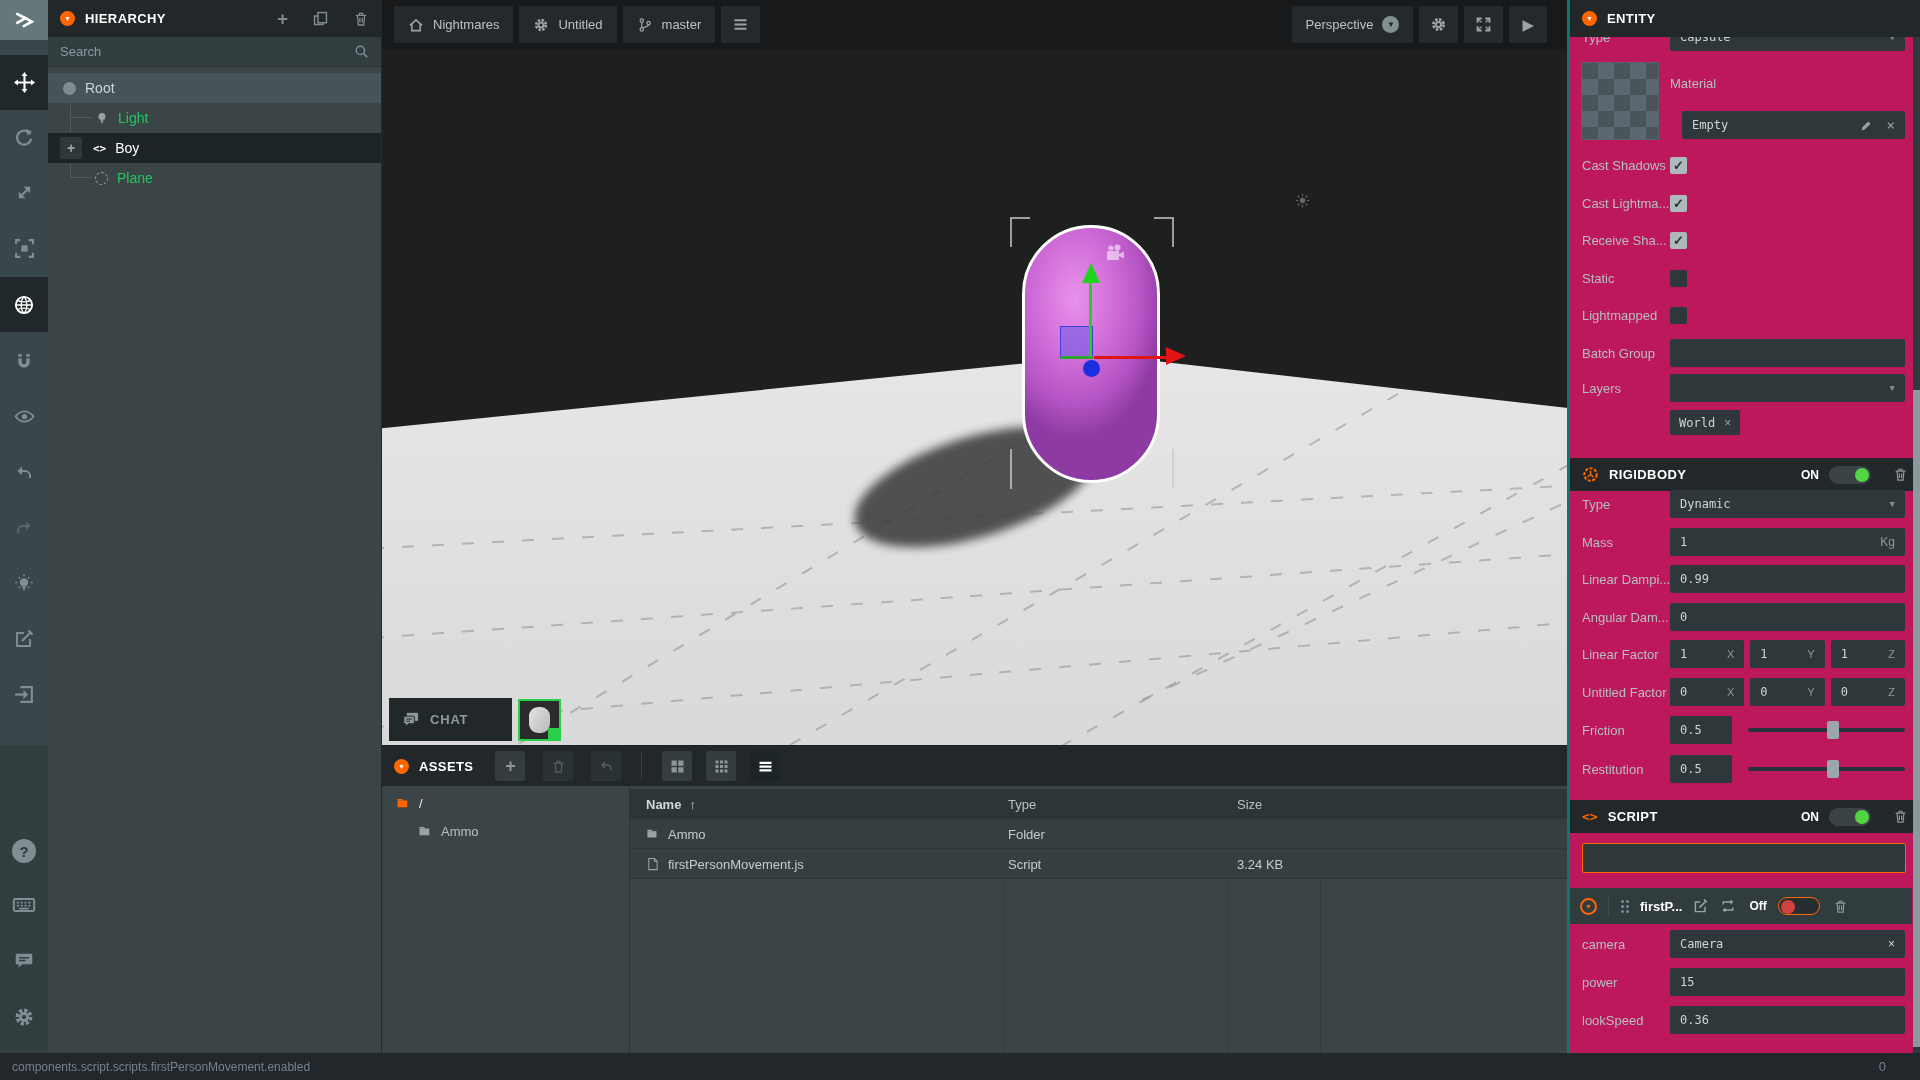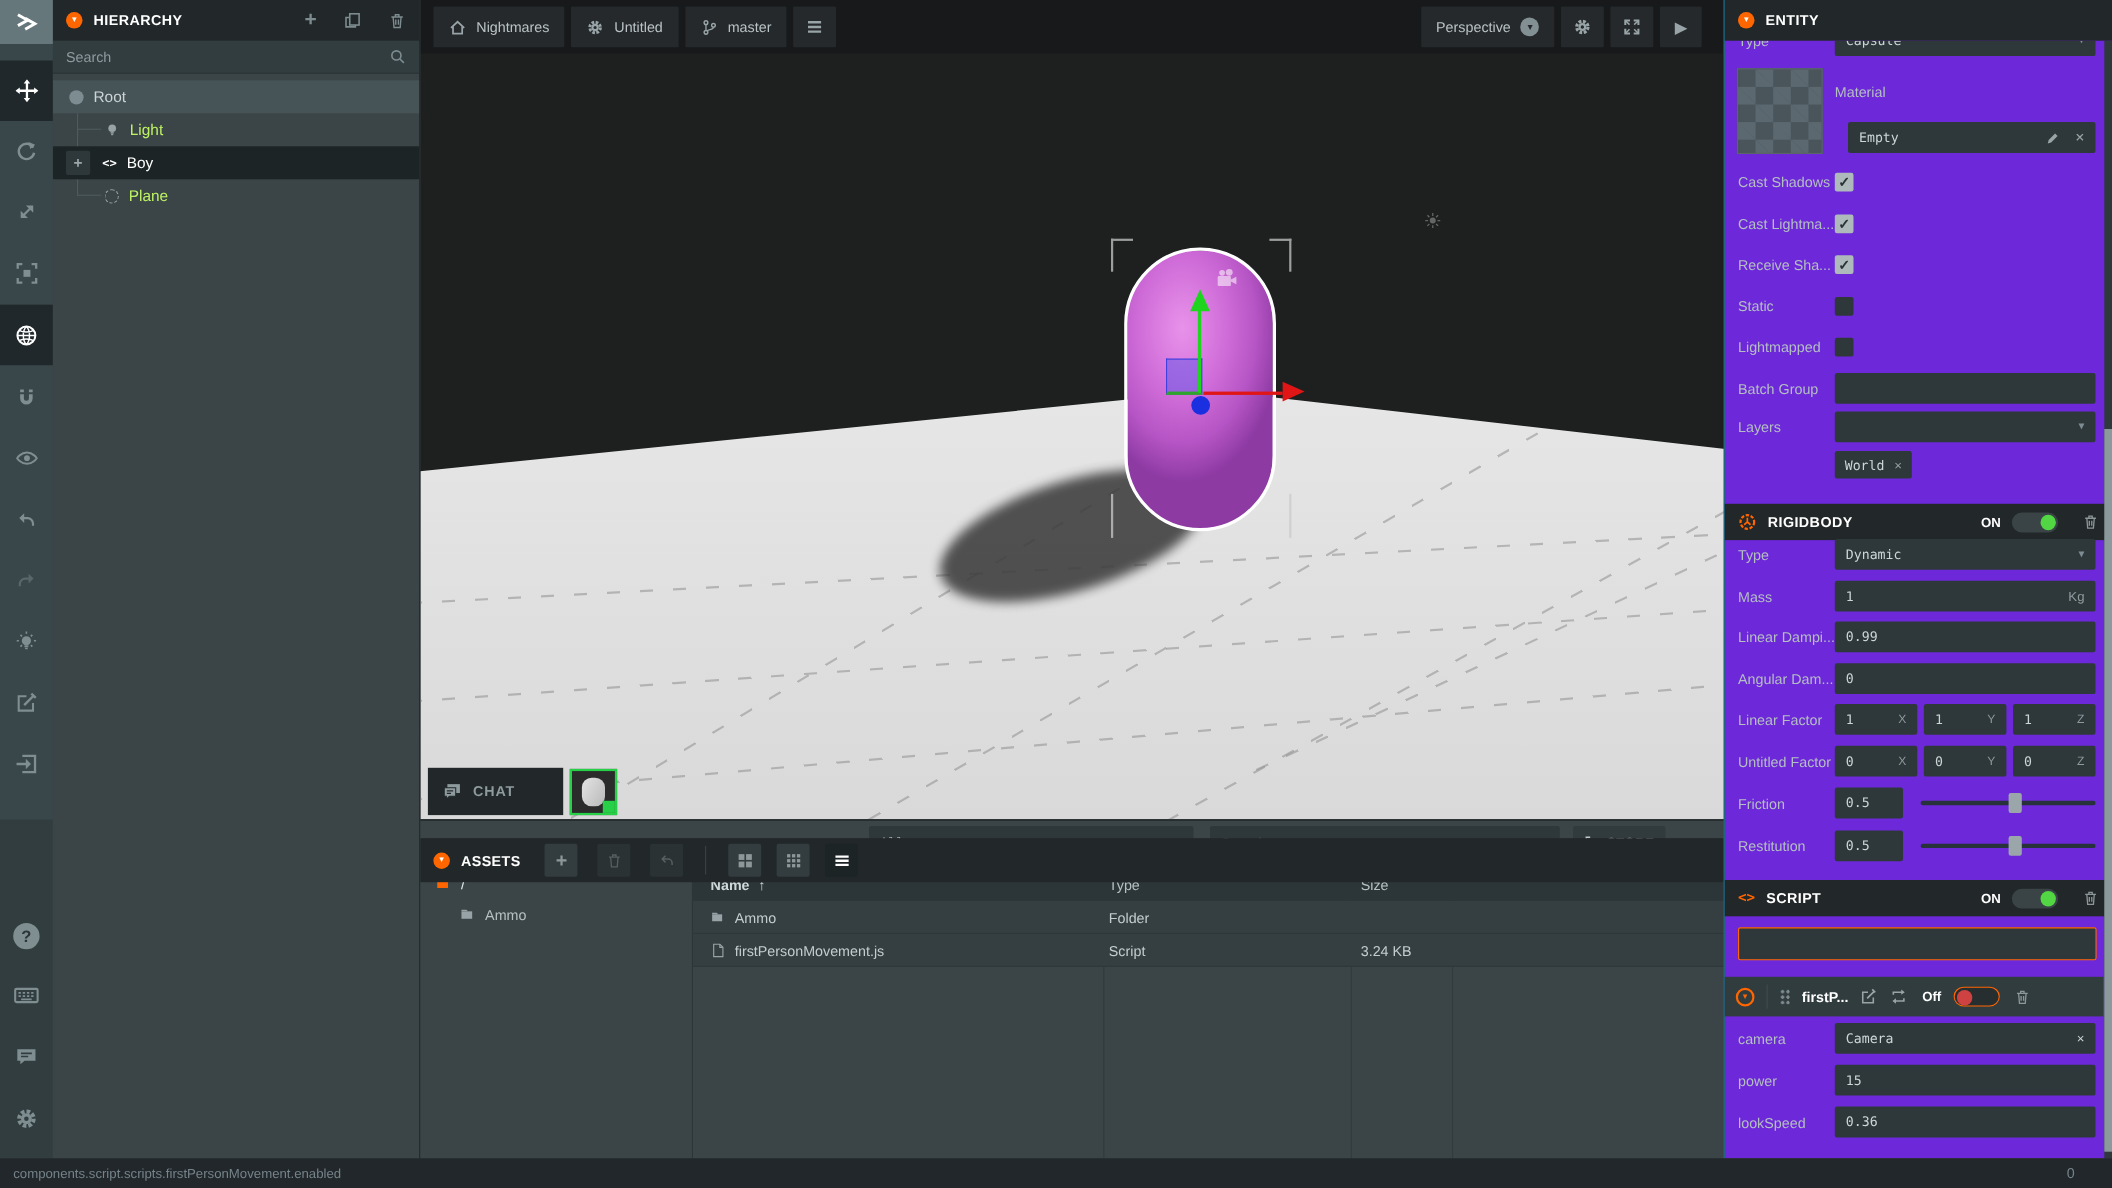--- a/index.html
+++ b/index.html
@@ -37,21 +37,21 @@
 
   
   .hierarchy { position:absolute; left:48px; top:0; width:334px; height:1053px; background:#3b4547;
     border-right:1px solid #232a2c; z-index:20; }
   .search-row { position:absolute; left:0; right:0; top:37px; height:30px; background:#323d40;
     border-bottom:1px solid #2b3336; display:flex; align-items:center; padding:0 12px; }
   .search-row input { background:transparent; border:none; outline:none; color:#cfd8da; flex:1;
     font-size:13px; font-family:"Liberation Sans",sans-serif; }
   .search-row input::placeholder { color:#8d9a9e; }
   .trow { position:absolute; left:0; right:0; height:30px; display:flex; align-items:center;
-    color:#bef264; font-size:14px; }
+    color:#22c55e; font-size:14px; }
   .trow .ticon { display:flex; align-items:center; justify-content:center; flex:none; }
   .trow.selected { background:#1d2426; color:#ffffff; }
   .tconn { position:absolute; background:#4d5b5f; }
 
   
   .center { position:absolute; left:382px; top:0; width:1185px; height:1053px; }
   .topbar { position:absolute; left:0; top:0; width:100%; height:49px; background:#17191a; z-index:6; }
   .tgrp { position:absolute; top:6px; display:flex; gap:6px; }
   .tbtn { background:#25292b; height:37px; display:flex; align-items:center; gap:9px; padding:0 14px;
     color:#b9c3c5; font-size:13px; border-radius:1px; }
@@ -86,21 +86,21 @@
   .chatbtn .txt { font-weight:bold; font-size:13px; letter-spacing:.8px; }
   .avatar { position:absolute; left:136px; top:650px; width:43px; height:42px; border:2px solid #27d046;
     background:#2b2b2b; }
   .avatar .mini { position:absolute; left:9px; top:6px; width:21px; height:26px; border-radius:9px;
     background:linear-gradient(120deg,#e4e4e4,#b9b9b9); }
   .avatar .dot { position:absolute; right:0; bottom:0; width:11px; height:11px; background:#27d046; }
 
   
   .assets { position:absolute; left:0; top:745px; width:1185px; height:308px; background:#3b4547;
     border-top:1px solid #1c2122; }
-  .assets .panel-hdr { height:40px; background:#222729;margin-top:16px; }
+  .assets .panel-hdr { height:40px; background:#222729; }
   .abtn { width:30px; height:30px; background:#333d40; border-radius:2px; display:flex;
     align-items:center; justify-content:center; color:#8d979a; flex:none; }
   .abtn.dim { opacity:.5; }
   .abtn.act { background:#1d2426; color:#ffffff; }
   .vsep { width:1px; height:26px; background:#3a4447; margin:0 10px; }
   .afld { position:absolute; top:5px; height:30px; background:#2e383b; border-radius:2px;
     display:flex; align-items:center; padding:0 10px; font-family:"DejaVu Sans Mono",monospace;
     font-size:12px; color:#9aa7aa; }
   .storebtn { position:absolute; top:5px; left:1048px; width:84px; height:30px; background:#313b3e;
     border-radius:2px; display:flex; align-items:center; justify-content:center; gap:7px;
@@ -111,22 +111,22 @@
     color:#b7c1c4; font-size:13px; }
   .atable { position:absolute; left:248px; right:0; top:0; bottom:0; }
   .ahead { position:absolute; left:0; right:0; top:3px; height:30px; background:#2c3638;
     color:#cfd8da; font-size:13px; font-weight:bold; }
   .arow { position:absolute; left:0; right:0; height:30px; background:#353f42; color:#c3cdd0;
     font-size:13px; border-bottom:1px solid #2e383b; }
   .acell { position:absolute; top:0; height:30px; display:flex; align-items:center; gap:8px; }
   .colline { position:absolute; top:3px; bottom:0; width:1px; background:#313b3e; }
 
   
-  .entity { position:absolute; left:1567px; top:0; width:353px; height:1053px; background:#6d28d9;
-    border-left:1px solid #0f766e; z-index:20; }
+  .entity { position:absolute; left:1567px; top:0; width:353px; height:1053px; background:#be185d;
+    border-left:3px solid #0f766e; z-index:20; }
   .erow { position:absolute; left:12px; right:15px; height:28px; display:flex; align-items:center; }
   .erow .lbl { width:88px; flex:none; }
   .erow .fld { flex:1; min-width:0; }
   .checkbox { width:17px; height:17px; background:#2e383b; border-radius:2px; display:flex;
     align-items:center; justify-content:center; color:#2b3335; font-size:13px; font-weight:bold; }
   .checkbox .ck { display:none; }
   .checkbox.checked { background:#aeb9bc; }
   .checkbox.checked .ck { display:block; }
   .sect-hdr { position:absolute; left:0; right:0; height:33px; background:#222729; display:flex;
     align-items:center; padding:0 12px; gap:10px; }

